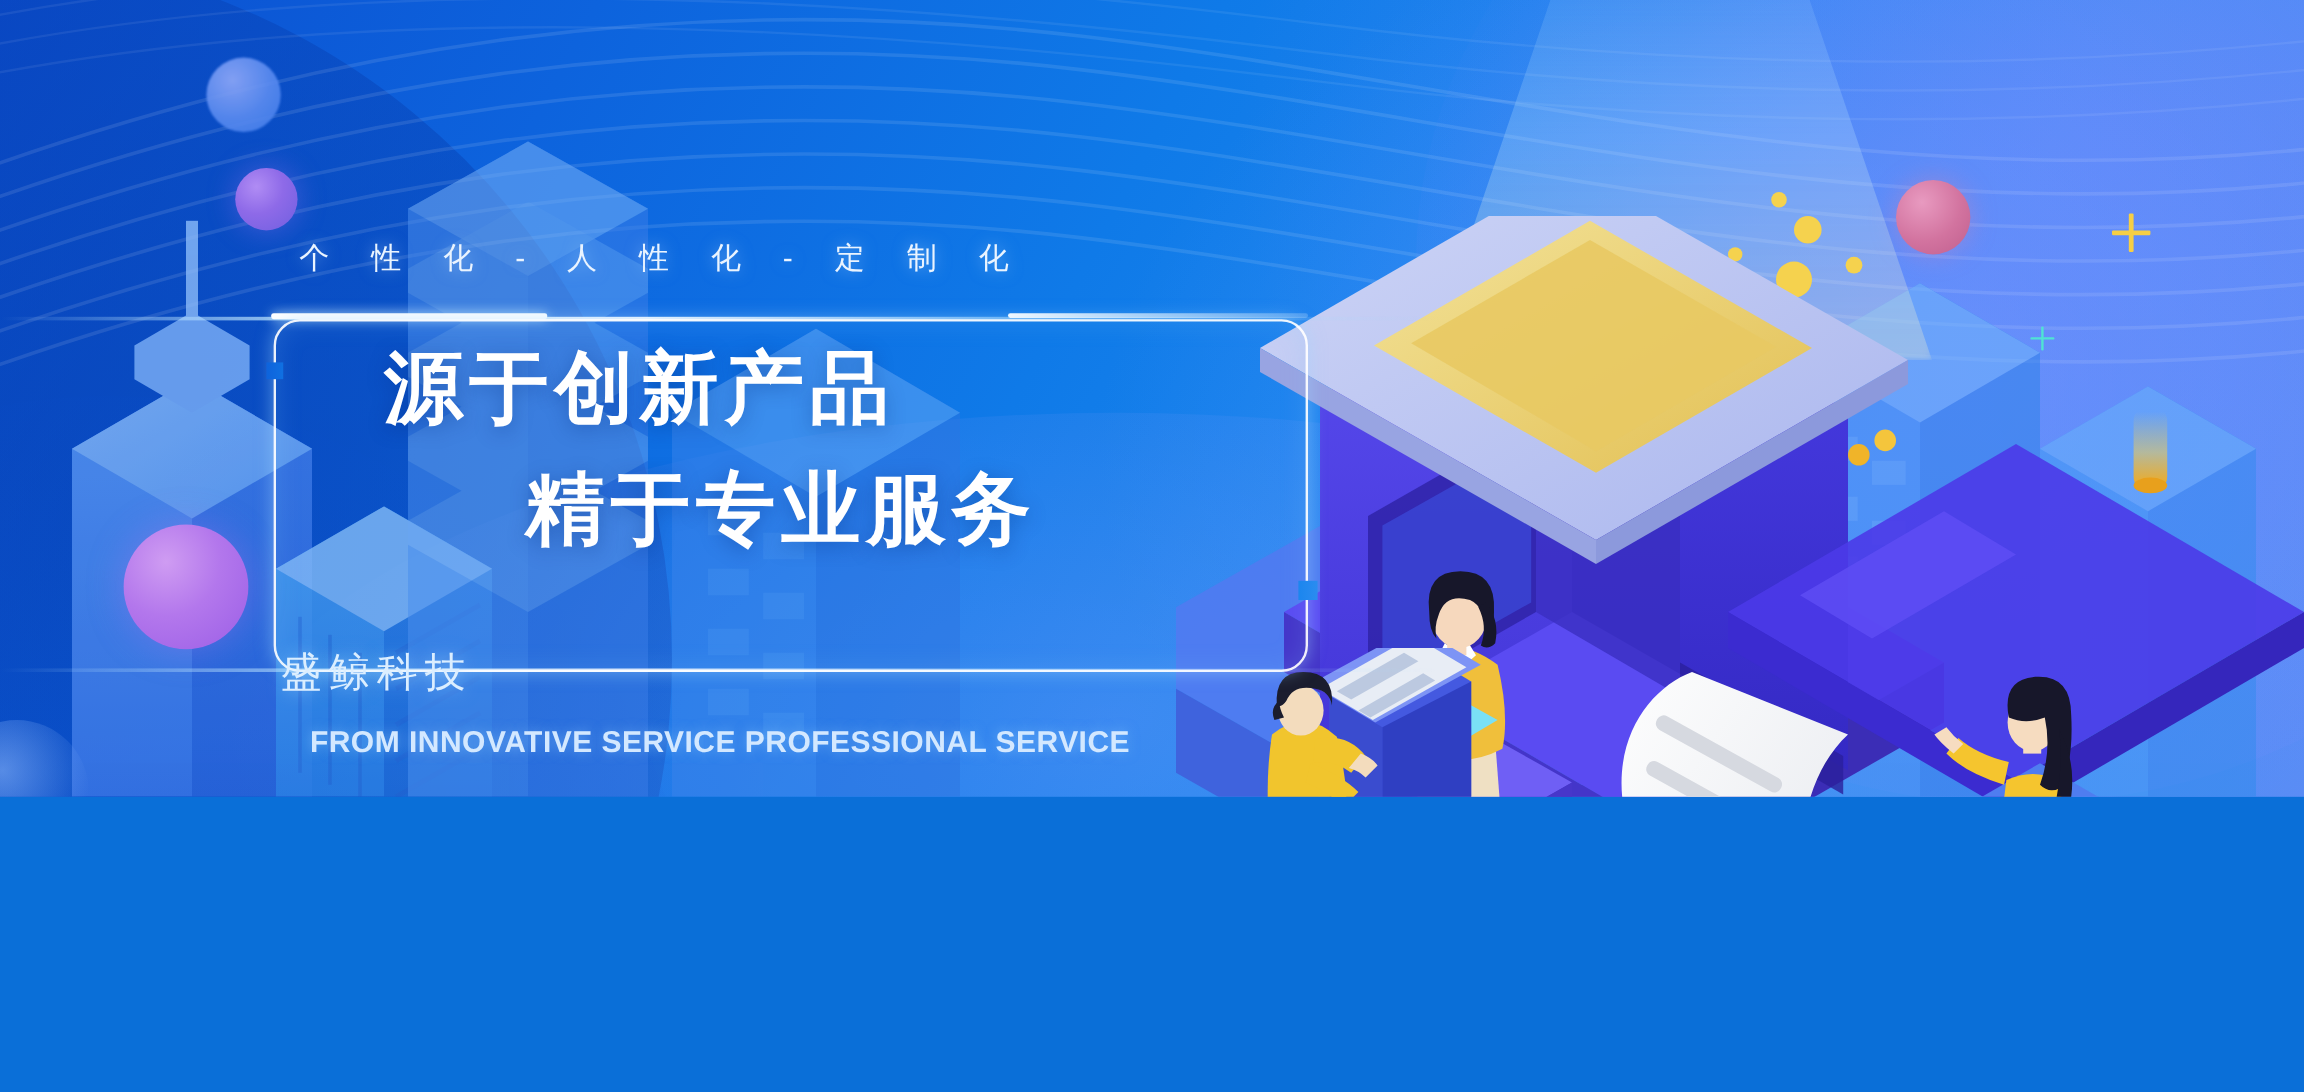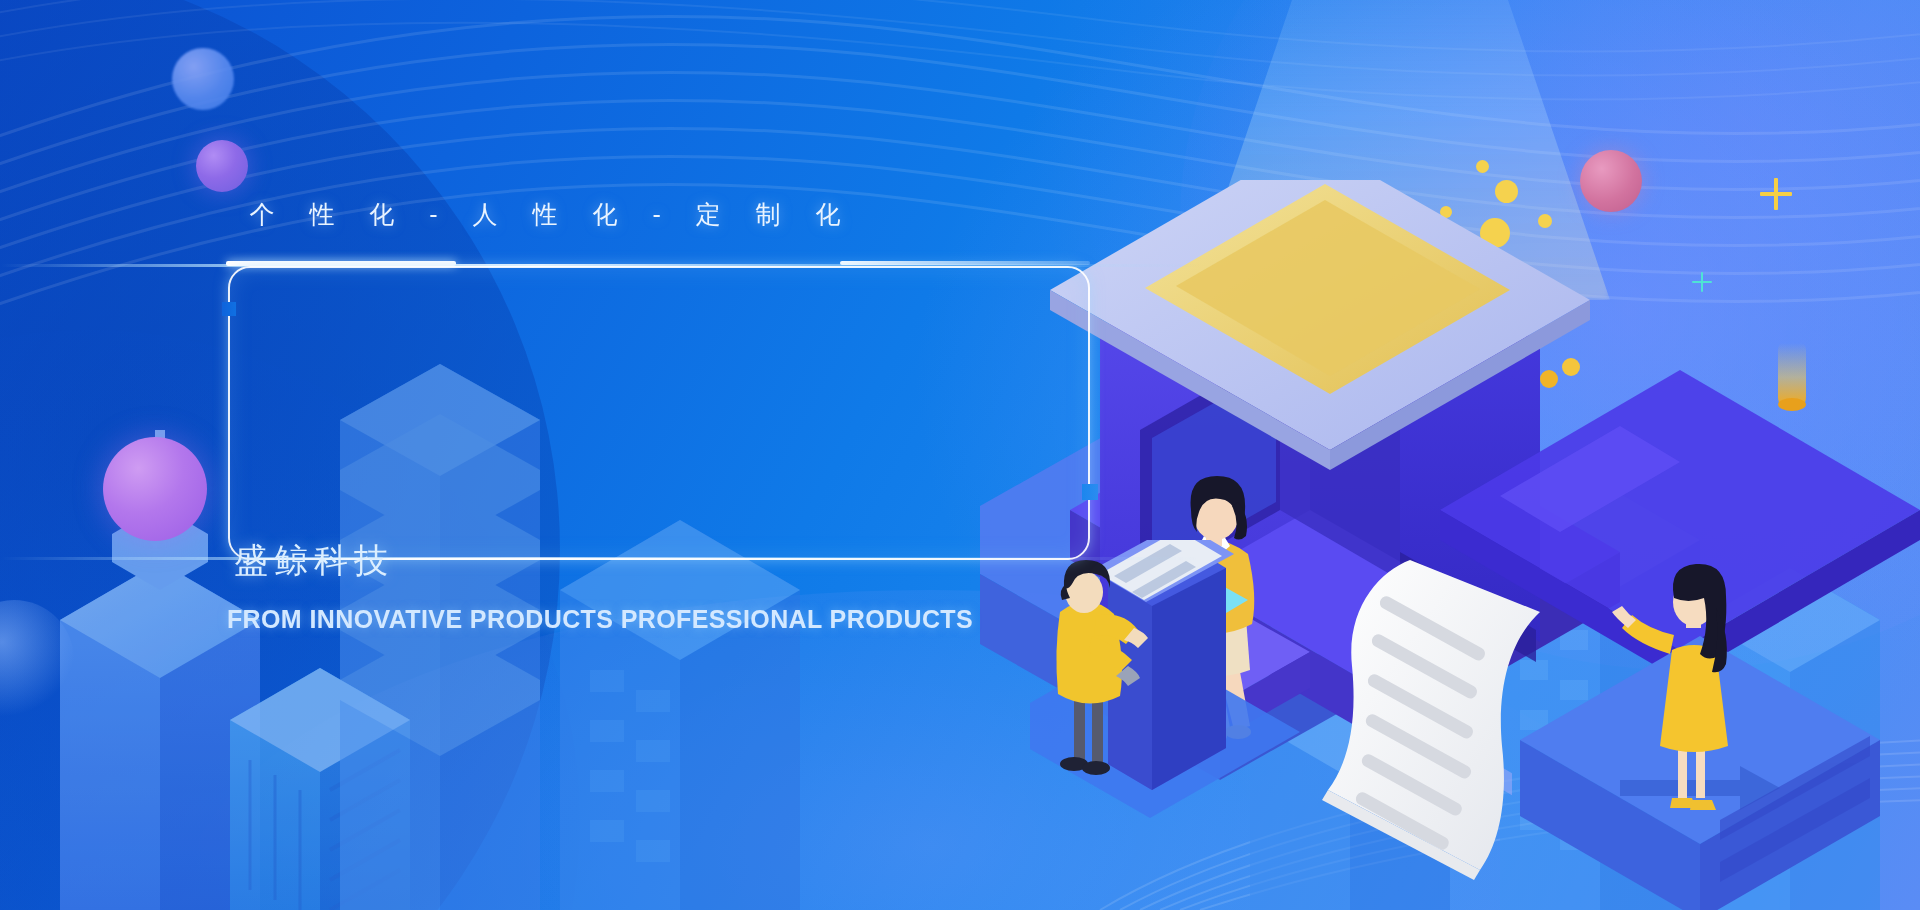--- a/index.html
+++ b/index.html
@@ -1,21 +1,21 @@
 <!DOCTYPE html>
 <html><head>
 <meta charset="utf-8">
 <style>
   * { margin:0; padding:0; box-sizing:border-box; }
   html,body { width:1920px; height:910px; overflow:hidden; background:#0a6fd8; }
   body { font-family:"Liberation Sans","DejaVu Sans",sans-serif; }
 
   #banner {
     position:relative;
-    width:1920px; height:910px;
+    width:1920px; height:664px;
     overflow:hidden;
     background:
       radial-gradient(ellipse 900px 700px at 1500px 380px, rgba(90,150,255,0.55) 0%, rgba(90,150,255,0) 65%),
       radial-gradient(ellipse 1200px 900px at 1750px 120px, rgba(120,130,255,0.40) 0%, rgba(120,130,255,0) 60%),
       linear-gradient(118deg, #0b4fd0 0%, #0d63dd 22%, #0f7ae8 45%, #1b86ee 62%, #3b8ff2 78%, #5a8cf5 100%);
   }
 
   
   .layer { position:absolute; inset:0; pointer-events:none; }
 
@@ -598,19 +598,23 @@
 
     <div class="streak s1"></div>
     <div class="streak s2"></div>
     <div class="streak-thick"></div>
     <div class="streak-thick2"></div>
 
     <div class="frame"></div>
     <div class="frame-gap-l"></div>
     <div class="frame-gap-r"></div>
 
+    <div class="headline">
+      <span class="l1">源于创新产品</span>
+      <span class="l2">精于专业服务</span>
+    </div>
 
     <div class="company">盛鲸科技</div>
 
-    <div class="subtitle">FROM INNOVATIVE PRODUCTS PROFESSIONAL PRODUCTS</div>
+    <div class="subtitle">FROM INNOVATIVE SERVICE PROFESSIONAL SERVICE</div>
   </div>
 
 </div>
 
 </body></html>

